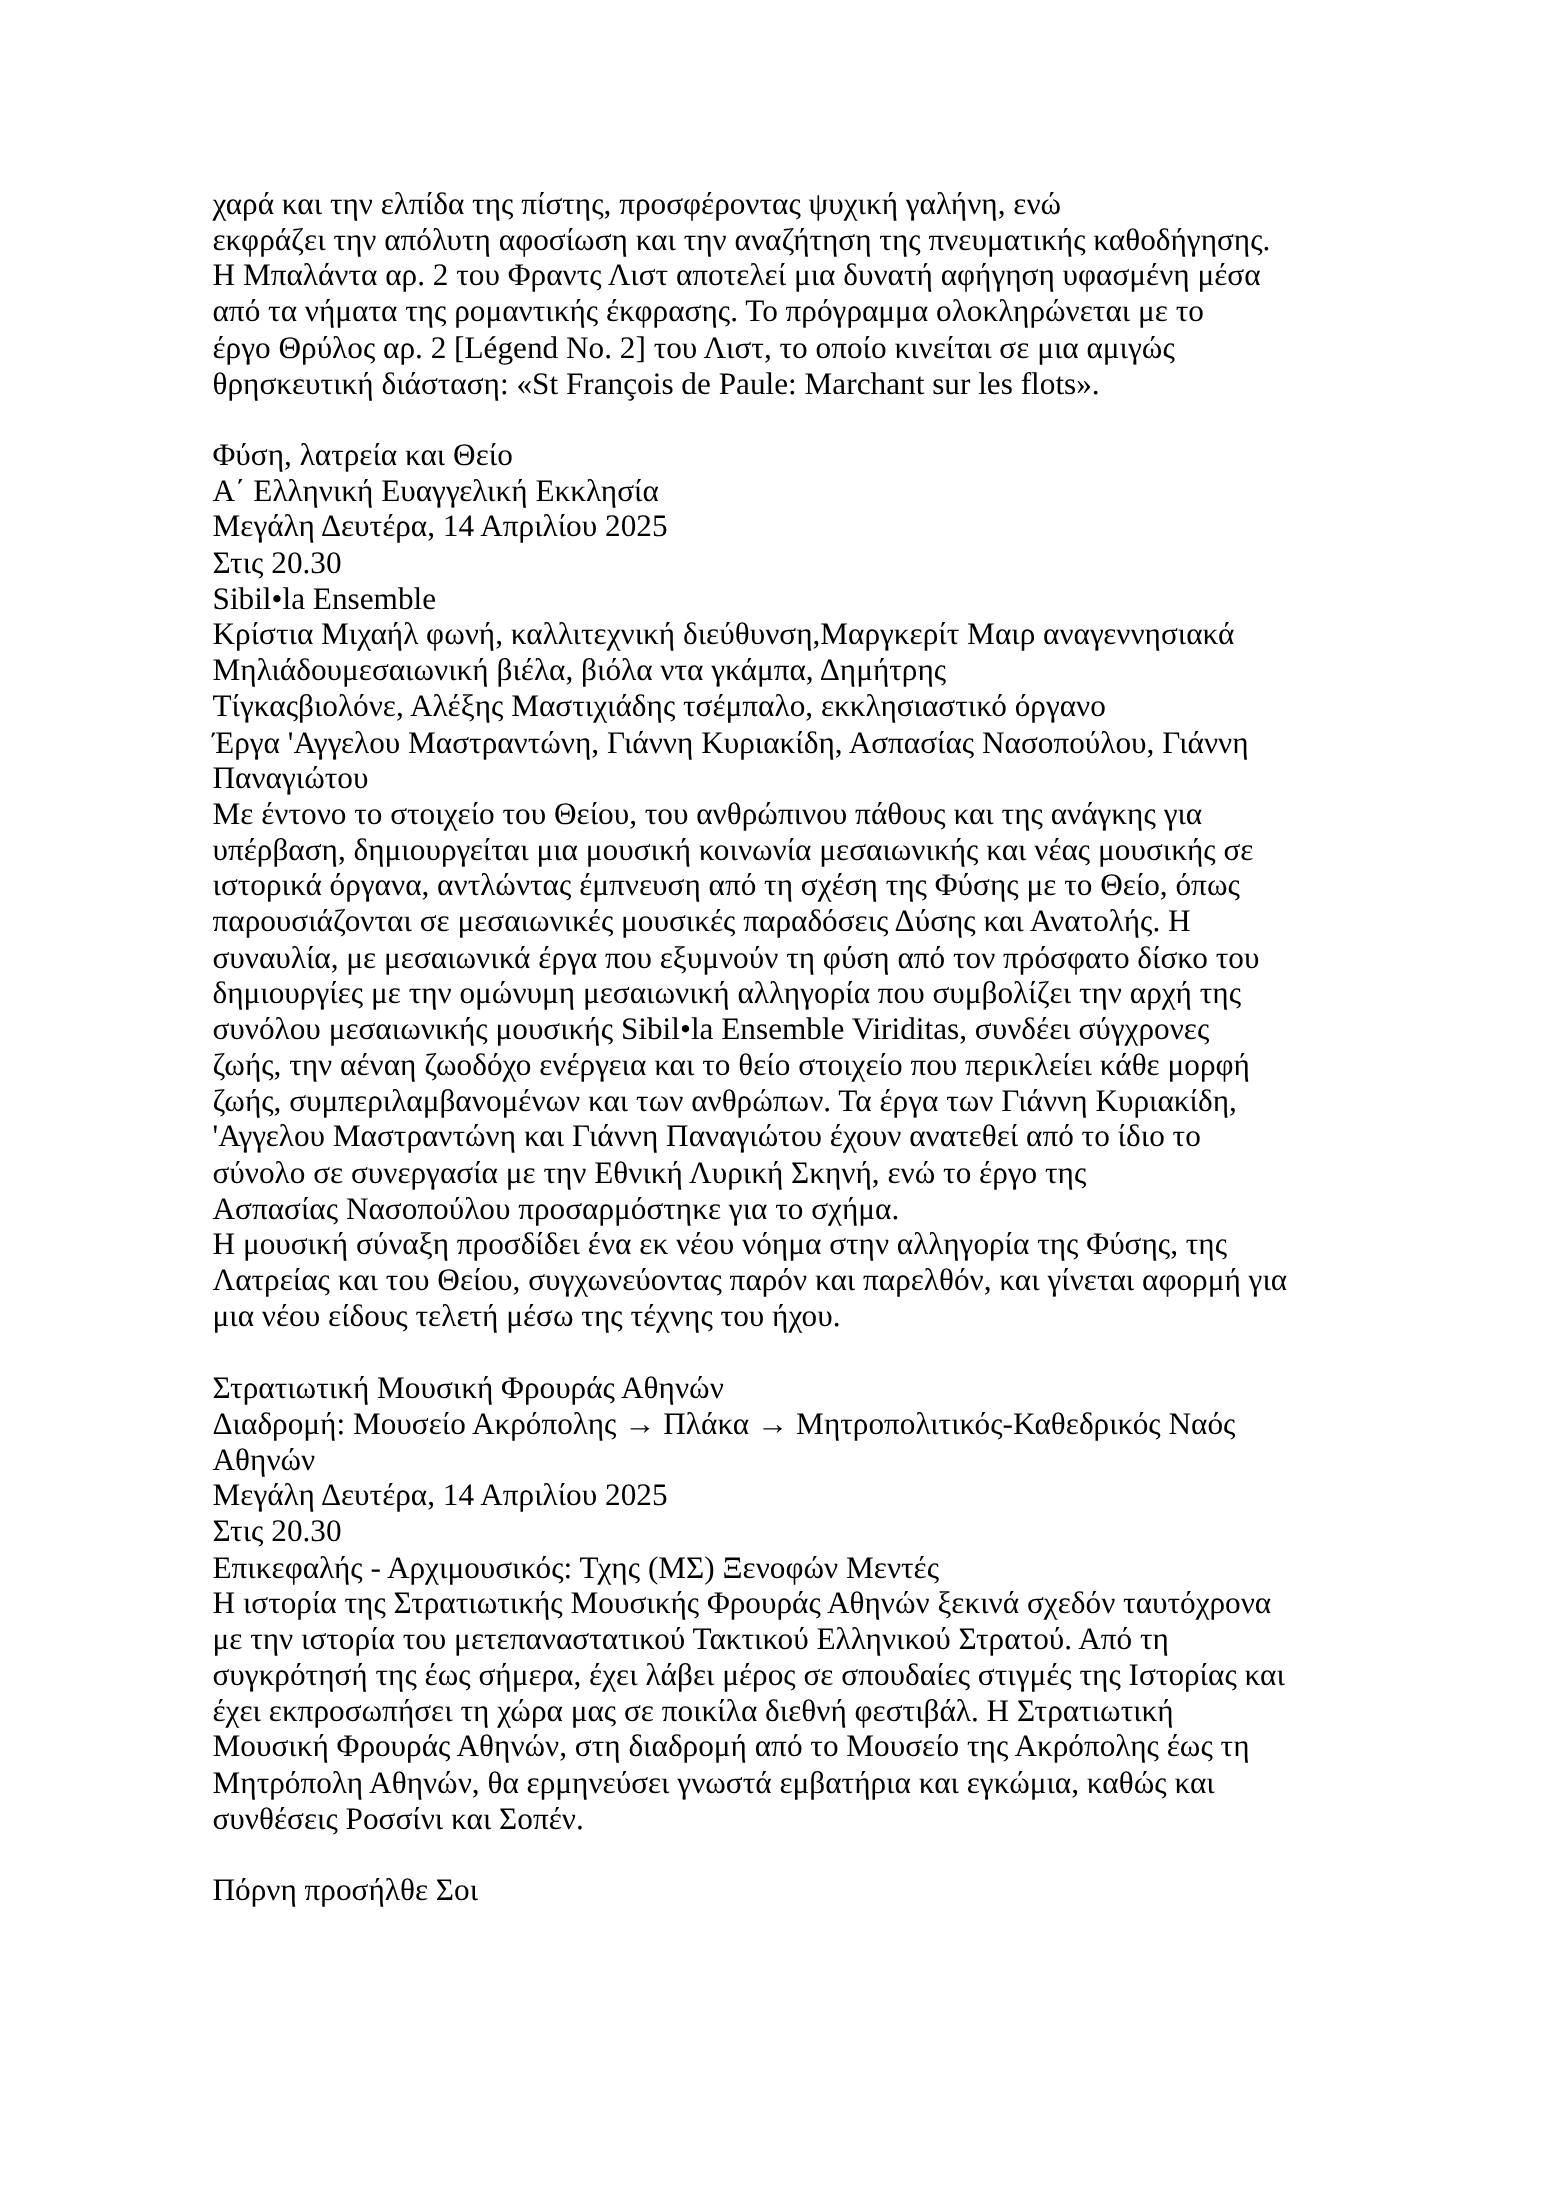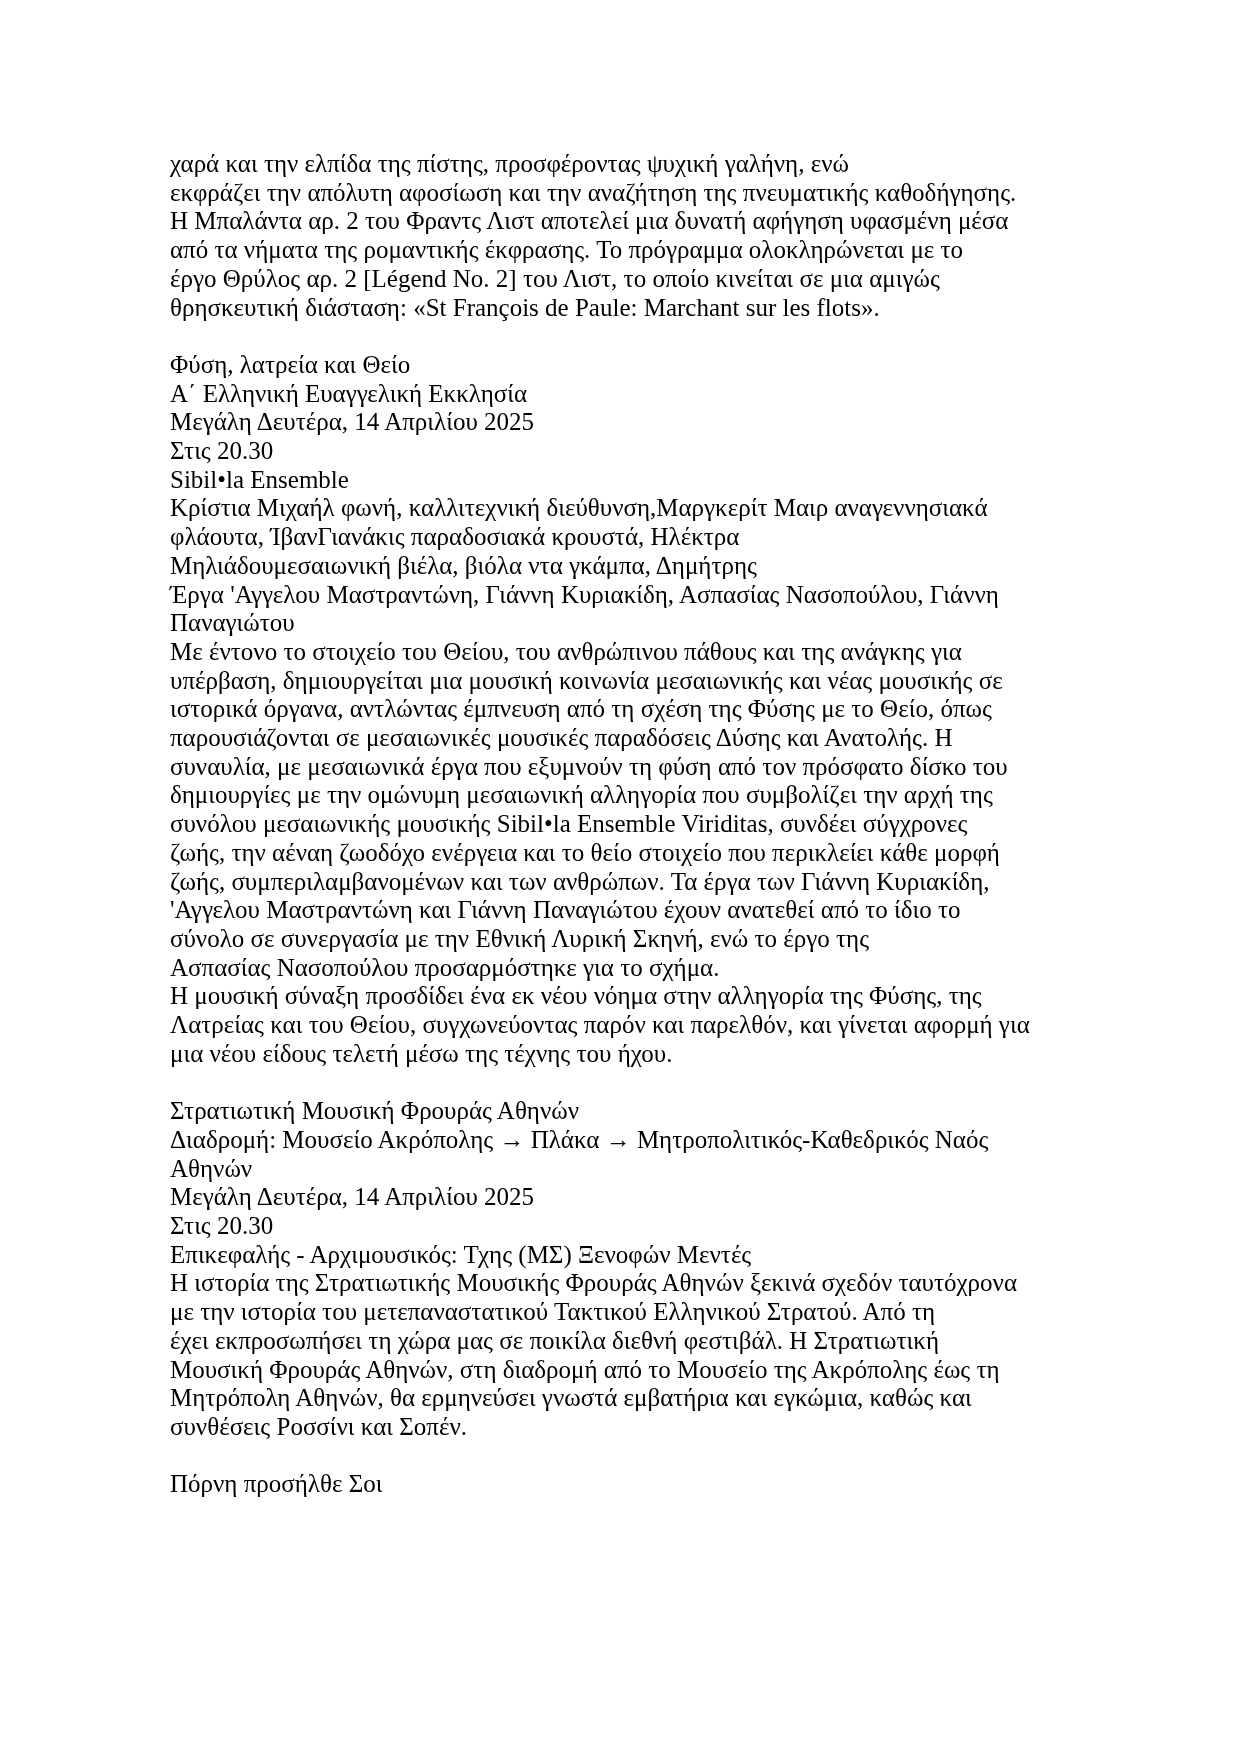--- a/index.html
+++ b/index.html
@@ -40,22 +40,22 @@
         <div class="line">έργο Θρύλος αρ. 2 [Légend No. 2] του Λιστ, το οποίο κινείται σε μια αμιγώς</div>
         <div class="line">θρησκευτική διάσταση: «St François de Paule: Marchant sur les flots».</div>
       </div>
       <div class="paragraph">
         <div class="line">Φύση, λατρεία και Θείο</div>
         <div class="line">Α΄ Ελληνική Ευαγγελική Εκκλησία</div>
         <div class="line">Μεγάλη Δευτέρα, 14 Απριλίου 2025</div>
         <div class="line">Στις 20.30</div>
         <div class="line">Sibil•la Ensemble</div>
         <div class="line">Κρίστια Μιχαήλ φωνή, καλλιτεχνική διεύθυνση,Μαργκερίτ Μαιρ αναγεννησιακά</div>
-        <div class="line">φλάουτα, ΊβανΓιανάκις παραδοσιακά κρουστά, Ηλέκτρα</div>
         <div class="line">Μηλιάδουμεσαιωνική βιέλα, βιόλα ντα γκάμπα, Δημήτρης</div>
+        <div class="line">Τίγκαςβιολόνε, Αλέξης Μαστιχιάδης τσέμπαλο, εκκλησιαστικό όργανο</div>
         <div class="line">Έργα 'Αγγελου Μαστραντώνη, Γιάννη Κυριακίδη, Ασπασίας Νασοπούλου, Γιάννη</div>
         <div class="line">Παναγιώτου</div>
         <div class="line">Με έντονο το στοιχείο του Θείου, του ανθρώπινου πάθους και της ανάγκης για</div>
         <div class="line">υπέρβαση, δημιουργείται μια μουσική κοινωνία μεσαιωνικής και νέας μουσικής σε</div>
         <div class="line">ιστορικά όργανα, αντλώντας έμπνευση από τη σχέση της Φύσης με το Θείο, όπως</div>
         <div class="line">παρουσιάζονται σε μεσαιωνικές μουσικές παραδόσεις Δύσης και Ανατολής. Η</div>
         <div class="line">συναυλία, με μεσαιωνικά έργα που εξυμνούν τη φύση από τον πρόσφατο δίσκο του</div>
         <div class="line">δημιουργίες με την ομώνυμη μεσαιωνική αλληγορία που συμβολίζει την αρχή της</div>
         <div class="line">συνόλου μεσαιωνικής μουσικής Sibil•la Ensemble Viriditas, συνδέει σύγχρονες</div>
         <div class="line">ζωής, την αέναη ζωοδόχο ενέργεια και το θείο στοιχείο που περικλείει κάθε μορφή</div>
@@ -69,20 +69,21 @@
       </div>
       <div class="paragraph">
         <div class="line">Στρατιωτική Μουσική Φρουράς Αθηνών</div>
         <div class="line">Διαδρομή: Μουσείο Ακρόπολης → Πλάκα → Μητροπολιτικός-Καθεδρικός Ναός</div>
         <div class="line">Αθηνών</div>
         <div class="line">Μεγάλη Δευτέρα, 14 Απριλίου 2025</div>
         <div class="line">Στις 20.30</div>
         <div class="line">Επικεφαλής - Αρχιμουσικός: Τχης (ΜΣ) Ξενοφών Μεντές</div>
         <div class="line">Η ιστορία της Στρατιωτικής Μουσικής Φρουράς Αθηνών ξεκινά σχεδόν ταυτόχρονα</div>
         <div class="line">με την ιστορία του μετεπαναστατικού Τακτικού Ελληνικού Στρατού. Από τη</div>
+        <div class="line">συγκρότησή της έως σήμερα, έχει λάβει μέρος σε σπουδαίες στιγμές της Ιστορίας και</div>
         <div class="line">έχει εκπροσωπήσει τη χώρα μας σε ποικίλα διεθνή φεστιβάλ. Η Στρατιωτική</div>
         <div class="line">Μουσική Φρουράς Αθηνών, στη διαδρομή από το Μουσείο της Ακρόπολης έως τη</div>
         <div class="line">Μητρόπολη Αθηνών, θα ερμηνεύσει γνωστά εμβατήρια και εγκώμια, καθώς και</div>
         <div class="line">συνθέσεις Ροσσίνι και Σοπέν.</div>
       </div>
       <div class="paragraph">
         <div class="line">Πόρνη προσήλθε Σοι</div>
       </div>
     </div>
 </div>

